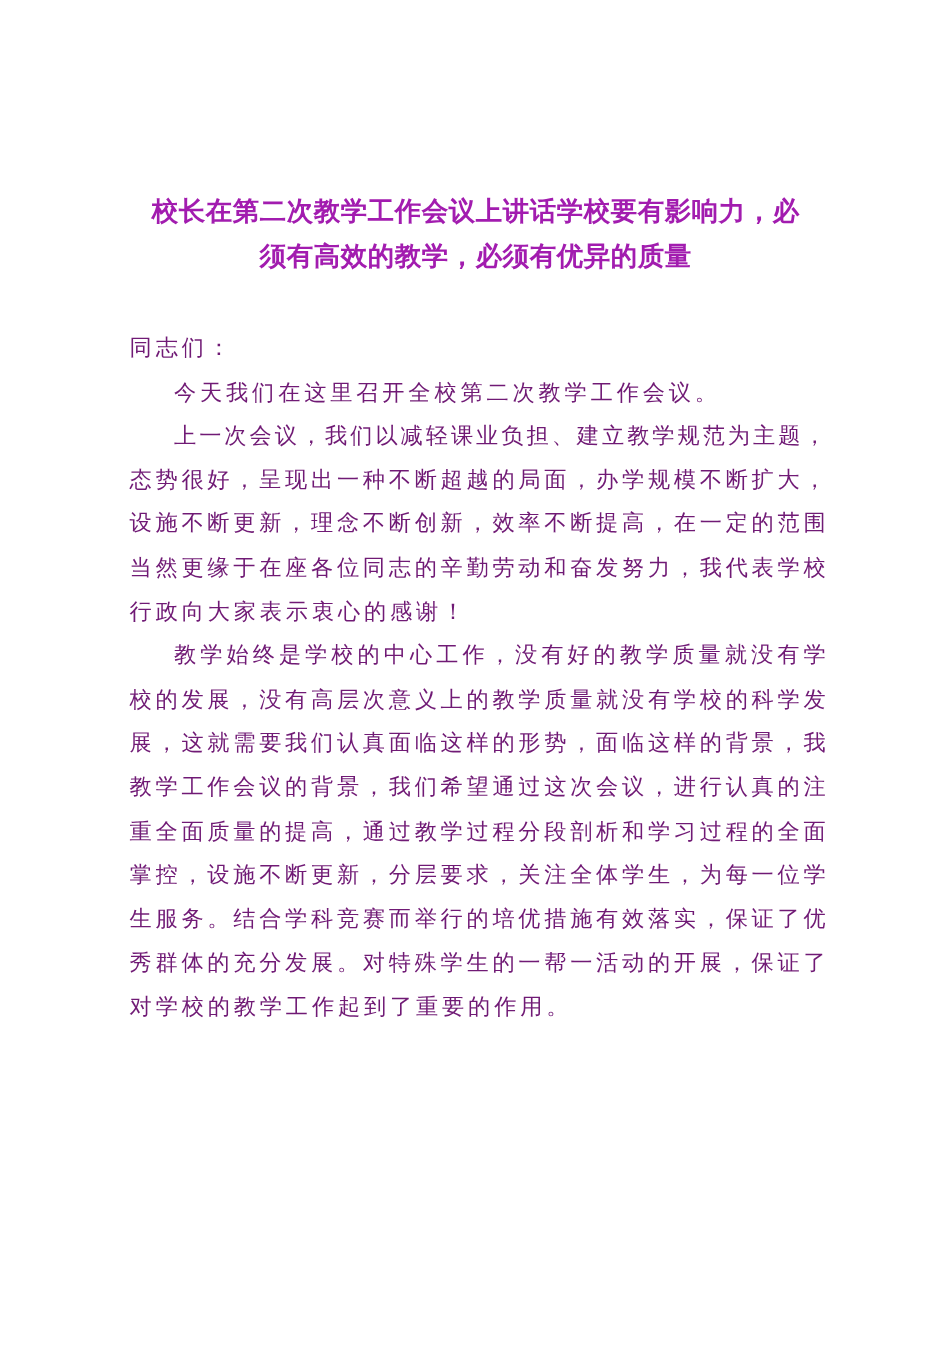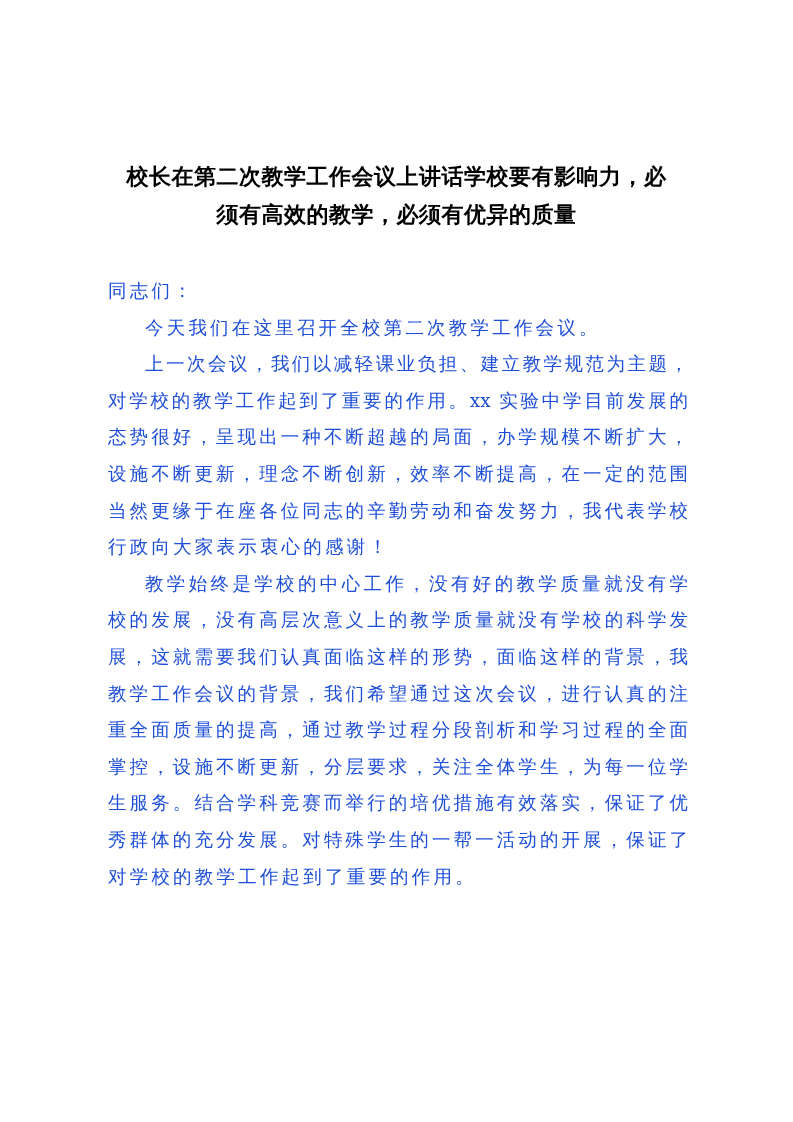--- a/index.html
+++ b/index.html
@@ -1,43 +1,42 @@
 <!DOCTYPE html>
 <html><head>
 <meta charset="utf-8">
 <style>
   html, body { margin: 0; padding: 0; background: #ffffff; }
   body { width: 793px; height: 1122px; position: relative; overflow: hidden;
          font-family: "DejaVu Serif", "Liberation Serif", serif; color: #111; }
   .page { position: absolute; left: 0; top: 0; width: 793px; height: 1122px; background: #fff; }
   .title { position: absolute; left: 90px; width: 613px; top: 158px; text-align: center;
            font-family: "DejaVu Sans", "Liberation Sans", sans-serif; font-weight: bold;
-           font-size: 22px; line-height: 38px; color: #000000; letter-spacing: 0.5px; }
+           font-size: 22px; line-height: 38px; color: #a21caf; letter-spacing: 0.5px; }
   .title .tl { display: block; white-space: nowrap; }
   .body { position: absolute; left: 108px; top: 273px; width: 580px; }
   .line { display: block; height: 36.6px; line-height: 36.6px; font-size: 18.5px;
-          white-space: nowrap; color: #1d4ed8; letter-spacing: 3.2px; }
+          white-space: nowrap; color: #701a75; letter-spacing: 3.2px; }
   .line.justify { text-align: justify; text-align-last: justify; letter-spacing: 0; }
   .indent { padding-left: 37px; }
 </style>
 </head>
 <body>
 
 <div class="page">
   <div class="title">
     <span class="tl">校长在第二次教学工作会议上讲话学校要有影响力，必</span>
     <span class="tl">须有高效的教学，必须有优异的质量</span>
   </div>
 
   <div class="body">
     <span class="line">同志们：</span>
     <div id="lines">
         <span class="line indent">今天我们在这里召开全校第二次教学工作会议。</span>
         <span class="line indent justify">上一次会议，我们以减轻课业负担、建立教学规范为主题，</span>
-        <span class="line justify">对学校的教学工作起到了重要的作用。xx 实验中学目前发展的</span>
         <span class="line justify">态势很好，呈现出一种不断超越的局面，办学规模不断扩大，</span>
         <span class="line justify">设施不断更新，理念不断创新，效率不断提高，在一定的范围</span>
         <span class="line justify">当然更缘于在座各位同志的辛勤劳动和奋发努力，我代表学校</span>
         <span class="line">行政向大家表示衷心的感谢！</span>
         <span class="line indent justify">教学始终是学校的中心工作，没有好的教学质量就没有学</span>
         <span class="line justify">校的发展，没有高层次意义上的教学质量就没有学校的科学发</span>
         <span class="line justify">展，这就需要我们认真面临这样的形势，面临这样的背景，我</span>
         <span class="line justify">教学工作会议的背景，我们希望通过这次会议，进行认真的注</span>
         <span class="line justify">重全面质量的提高，通过教学过程分段剖析和学习过程的全面</span>
         <span class="line justify">掌控，设施不断更新，分层要求，关注全体学生，为每一位学</span>

